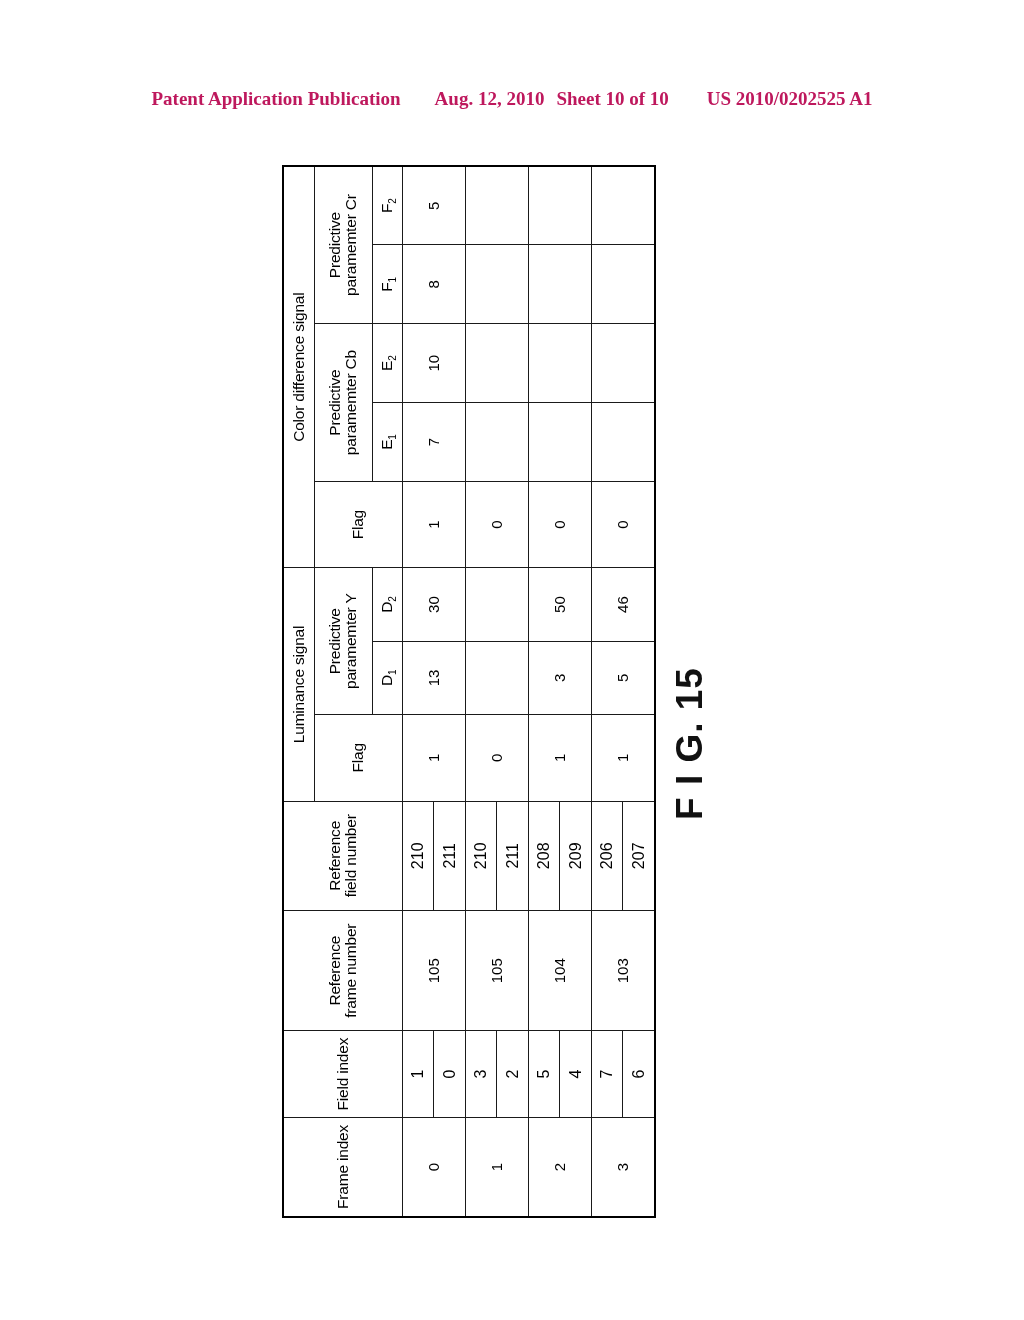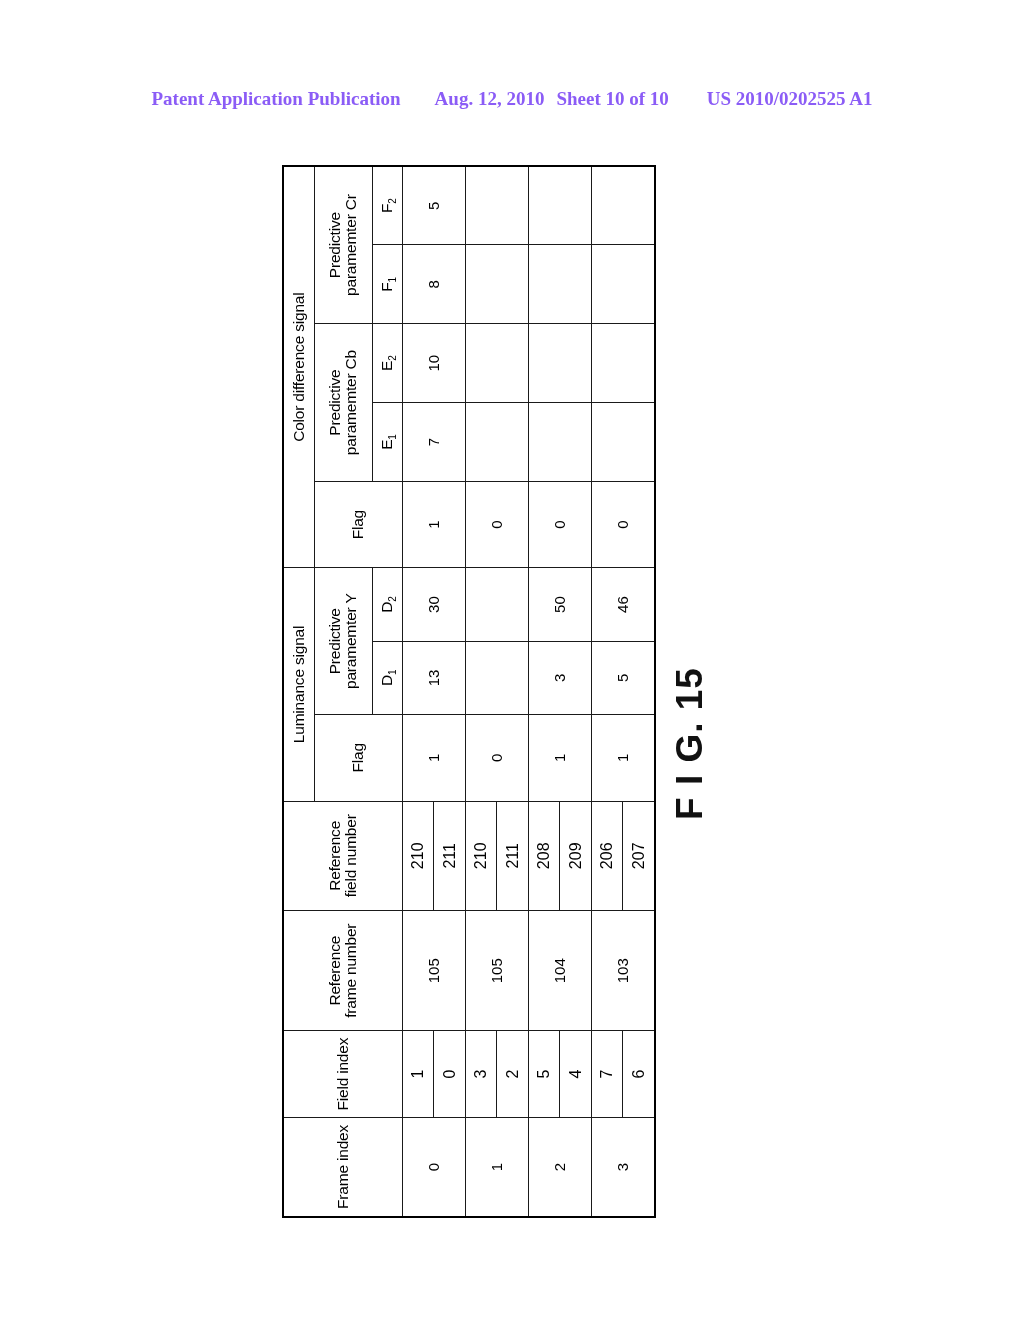--- a/index.html
+++ b/index.html
@@ -19,21 +19,21 @@
   
   #page-header {
     position: absolute;
     top: 88px;
     left: 0;
     width: 1024px;
     text-align: center;
     font-family: "Liberation Serif", serif;
     font-weight: bold;
     font-size: 19px;
-    color: #8b5cf6;
+    color: #be185d;
     white-space: nowrap;
     letter-spacing: 0px;
   }
   #page-header .seg { display: inline-block; vertical-align: baseline; }
   #page-header .gap-lg { display: inline-block; width: 34px; }
   #page-header .gap-md { display: inline-block; width: 12px; }
   #page-header .gap-xl { display: inline-block; width: 38px; }
 
   
   

